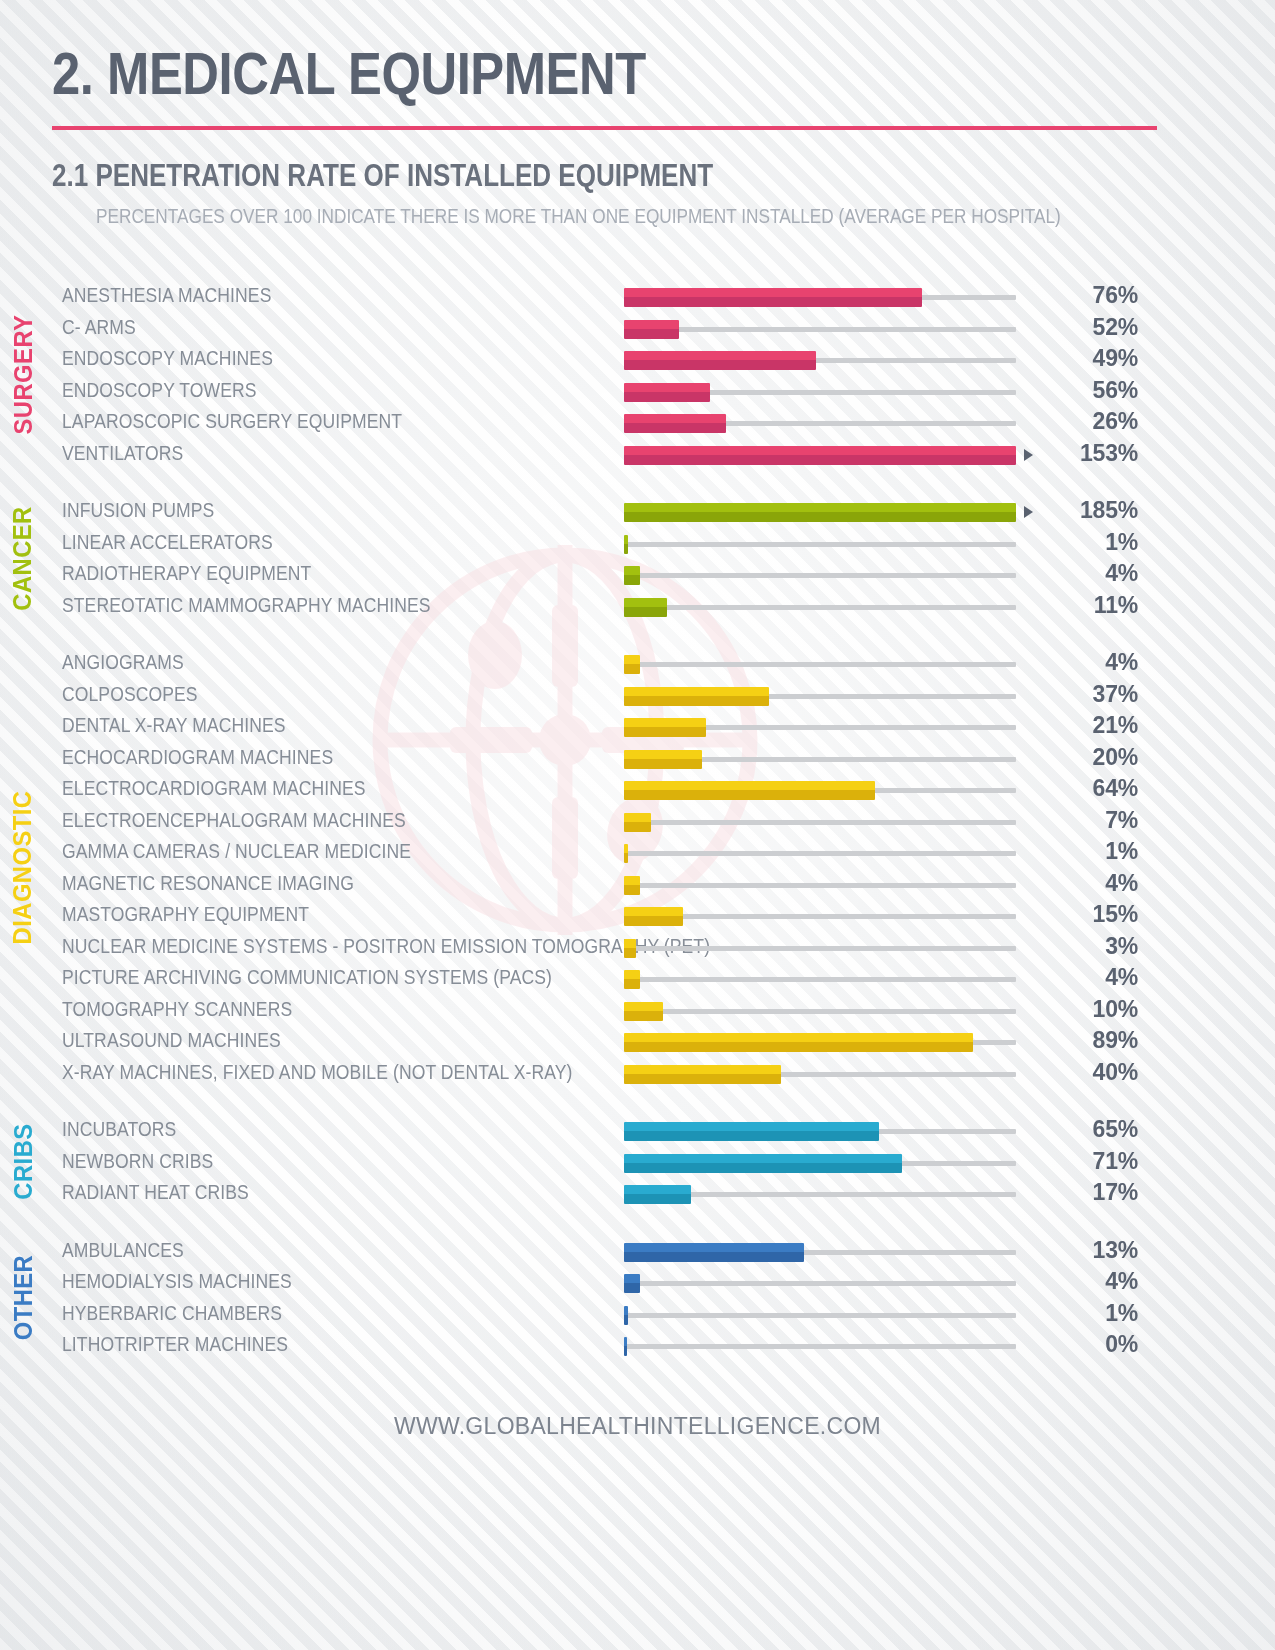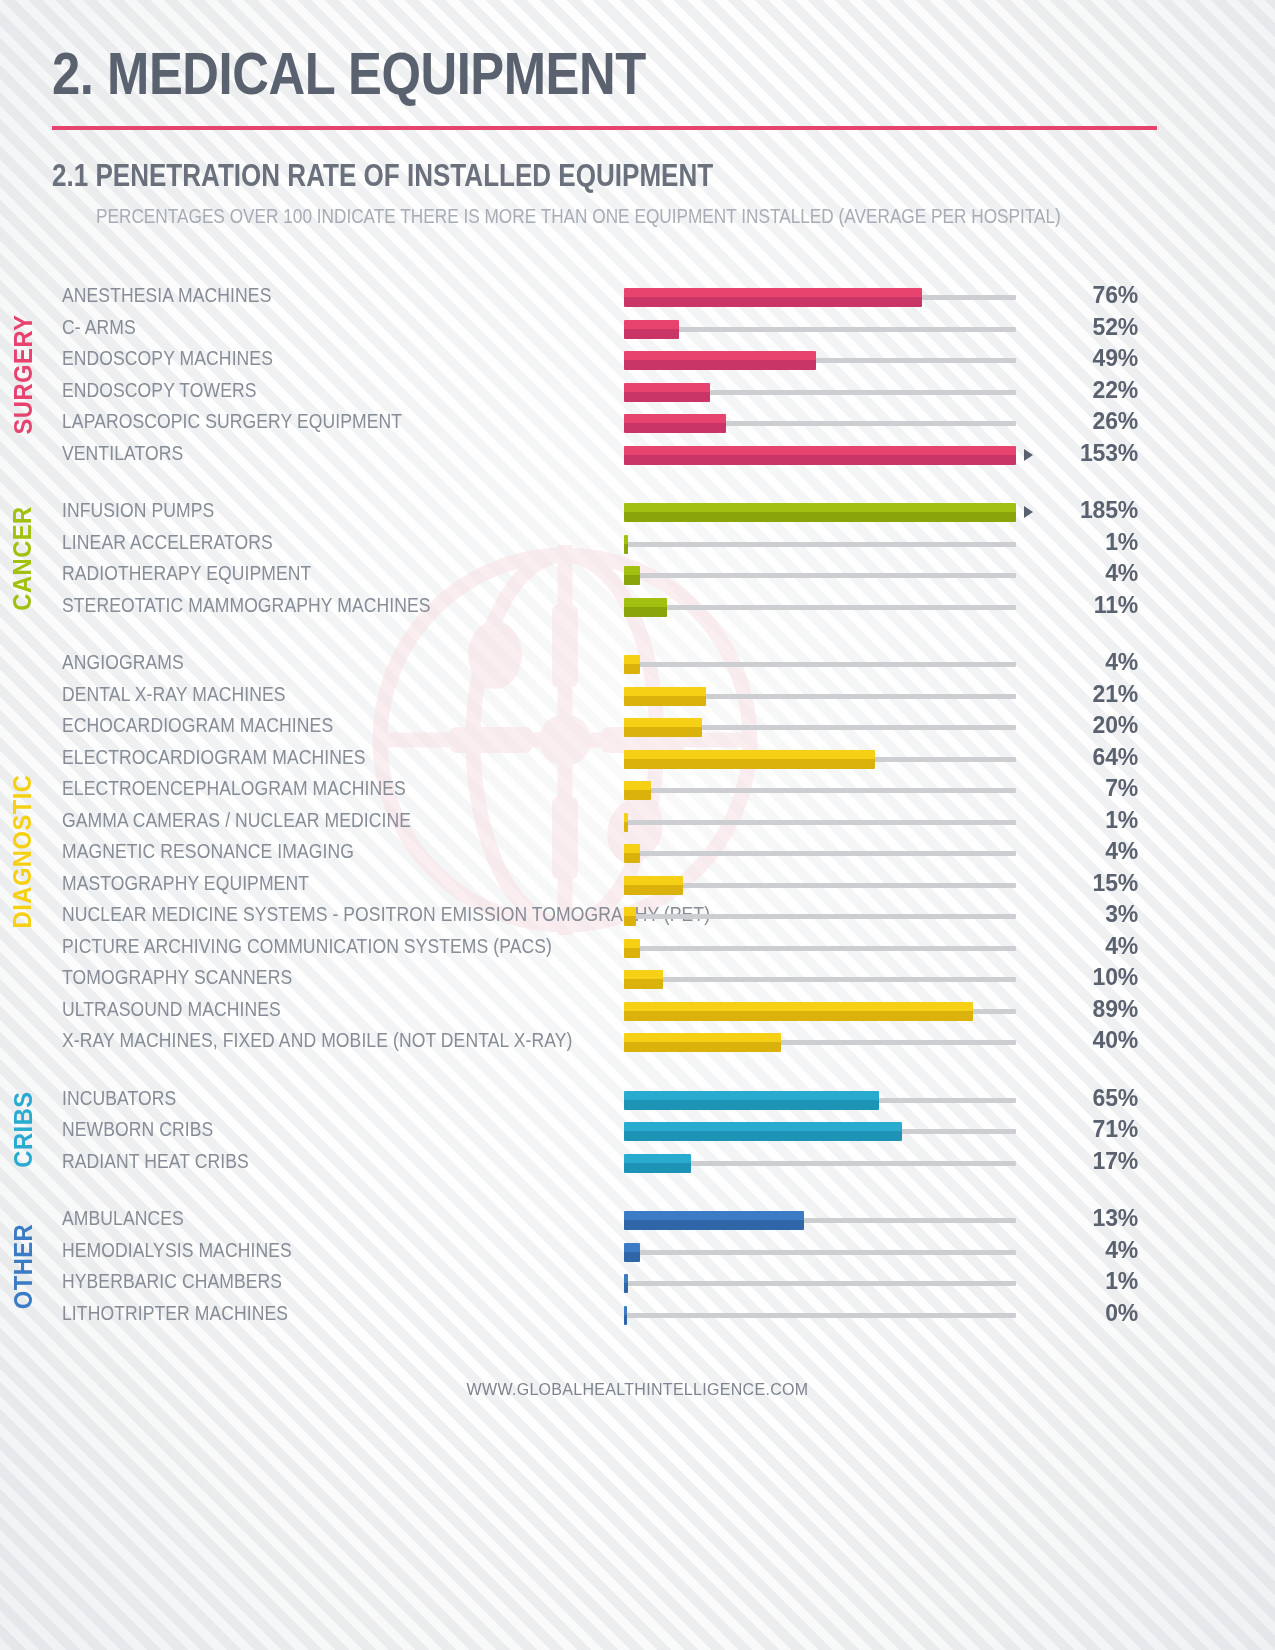--- a/index.html
+++ b/index.html
@@ -195,21 +195,21 @@
     font-weight: bold;
     color: #5a6270;
     letter-spacing: -0.2px;
   }
 
   
   .footer {
     margin-top: 52px;
     text-align: center;
     font-family: "Liberation Sans Narrow", "Liberation Sans", sans-serif;
-    font-size: 16px;
+    font-size: 23px;
     color: #7d848f;
     letter-spacing: 0.3px;
   }
 </style>
 </head>
 <body>
 
 <div class="bg-texture"></div>
 <div class="bg-vignette"></div>
 
@@ -281,21 +281,21 @@
           </div>
           <div class="row">
             <div class="row-label">ENDOSCOPY TOWERS</div>
             <div class="bar-wrap">
               <div class="track"></div>
               <div class="bar" style="width: 86.24px;">
                 <div class="top" style="background: rgb(232, 67, 111);"></div>
                 <div class="bot" style="background: rgb(201, 53, 103);"></div>
               </div>
             </div>
-            <div class="pct">22%</div>
+            <div class="pct">56%</div>
           </div>
           <div class="row">
             <div class="row-label">LAPAROSCOPIC SURGERY EQUIPMENT</div>
             <div class="bar-wrap">
               <div class="track"></div>
               <div class="bar" style="width: 101.92px;">
                 <div class="top" style="background: rgb(232, 67, 111);"></div>
                 <div class="bot" style="background: rgb(201, 53, 103);"></div>
               </div>
             </div>
@@ -377,20 +377,31 @@
             <div class="bar-wrap">
               <div class="track"></div>
               <div class="bar" style="width: 15.68px;">
                 <div class="top" style="background: rgb(245, 208, 20);"></div>
                 <div class="bot" style="background: rgb(219, 177, 11);"></div>
               </div>
             </div>
             <div class="pct">4%</div>
           </div>
           <div class="row">
+            <div class="row-label">COLPOSCOPES</div>
+            <div class="bar-wrap">
+              <div class="track"></div>
+              <div class="bar" style="width: 145.04px;">
+                <div class="top" style="background: rgb(245, 208, 20);"></div>
+                <div class="bot" style="background: rgb(219, 177, 11);"></div>
+              </div>
+            </div>
+            <div class="pct">37%</div>
+          </div>
+          <div class="row">
             <div class="row-label">DENTAL X-RAY MACHINES</div>
             <div class="bar-wrap">
               <div class="track"></div>
               <div class="bar" style="width: 82.32px;">
                 <div class="top" style="background: rgb(245, 208, 20);"></div>
                 <div class="bot" style="background: rgb(219, 177, 11);"></div>
               </div>
             </div>
             <div class="pct">21%</div>
           </div>

